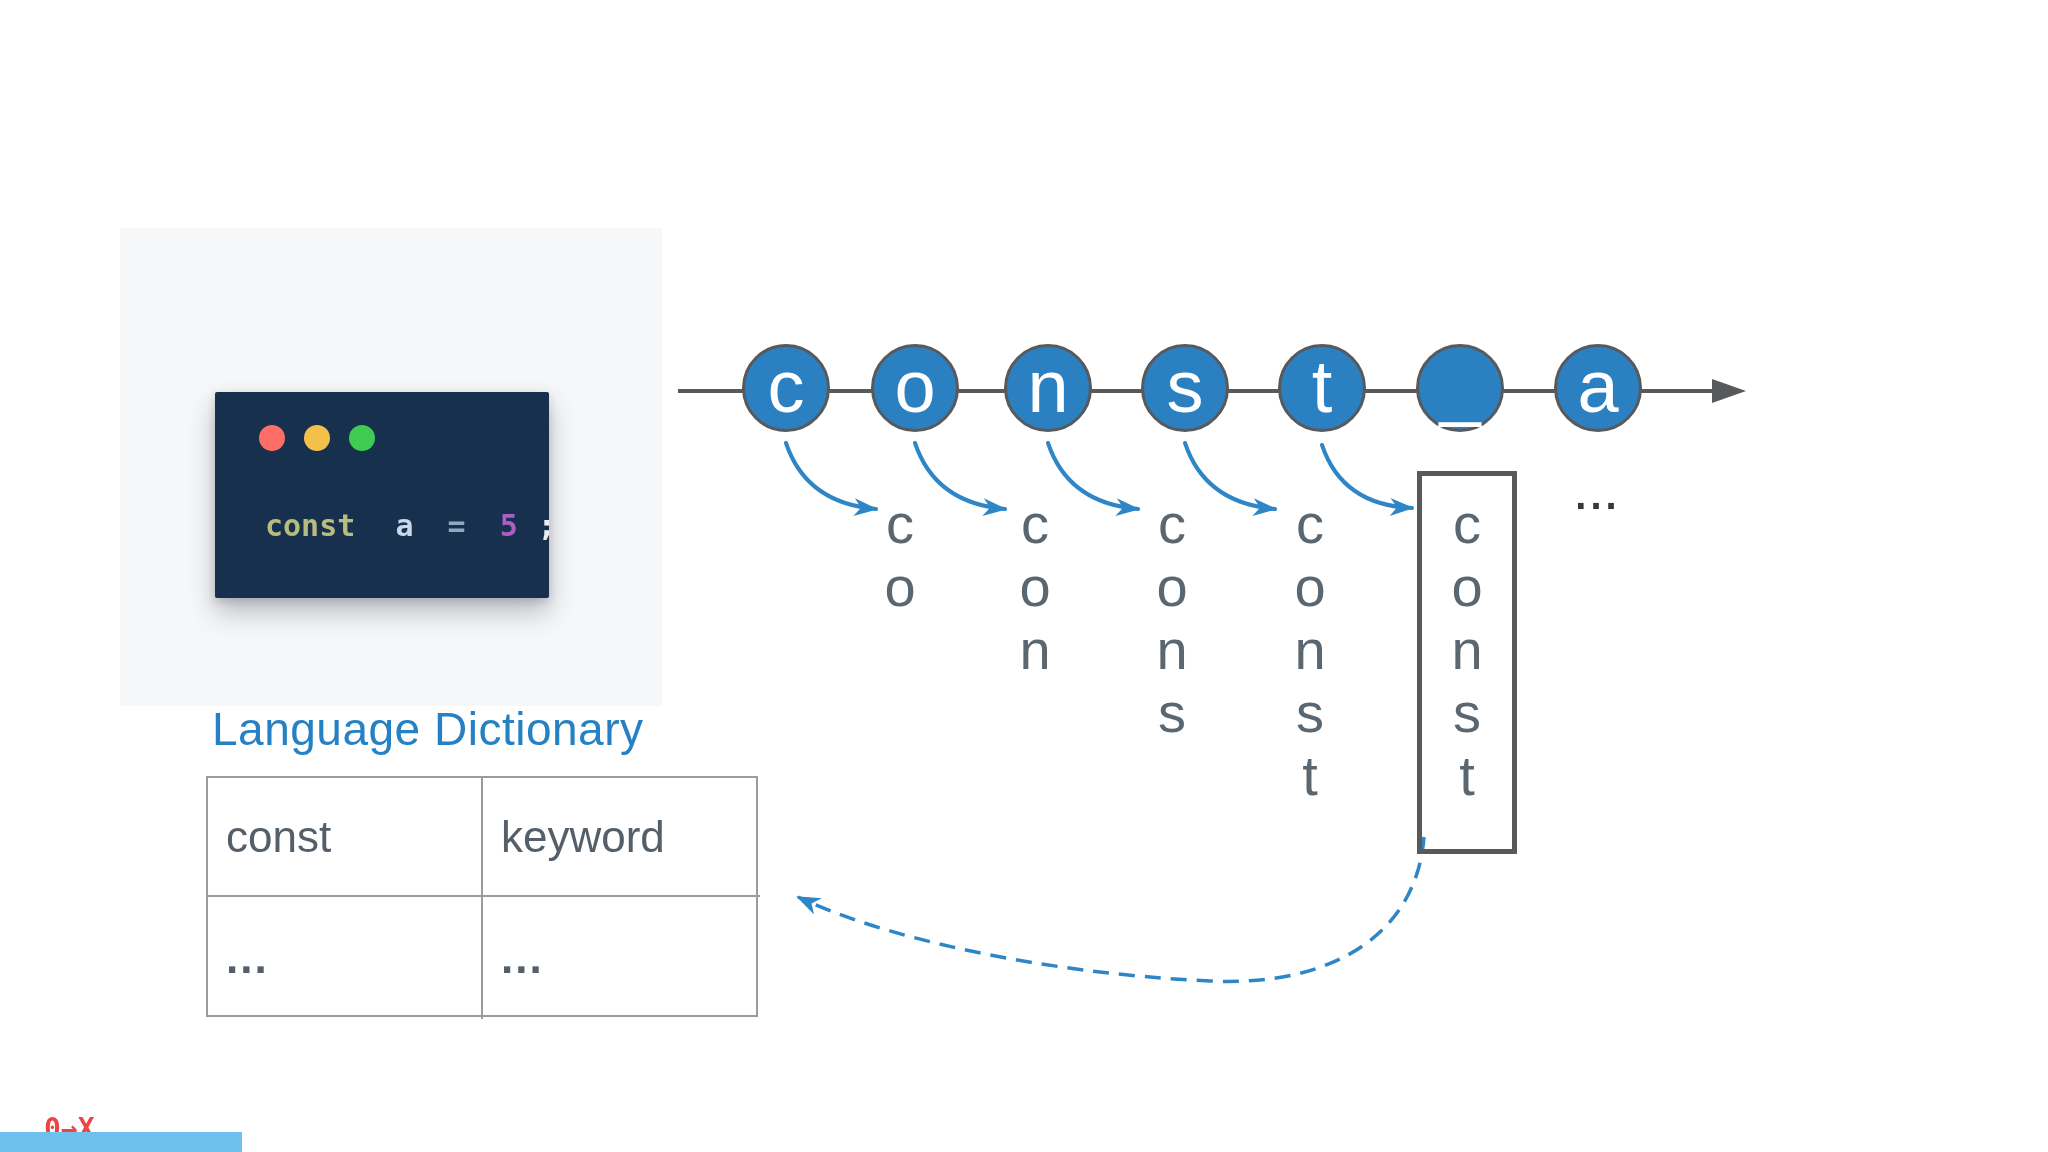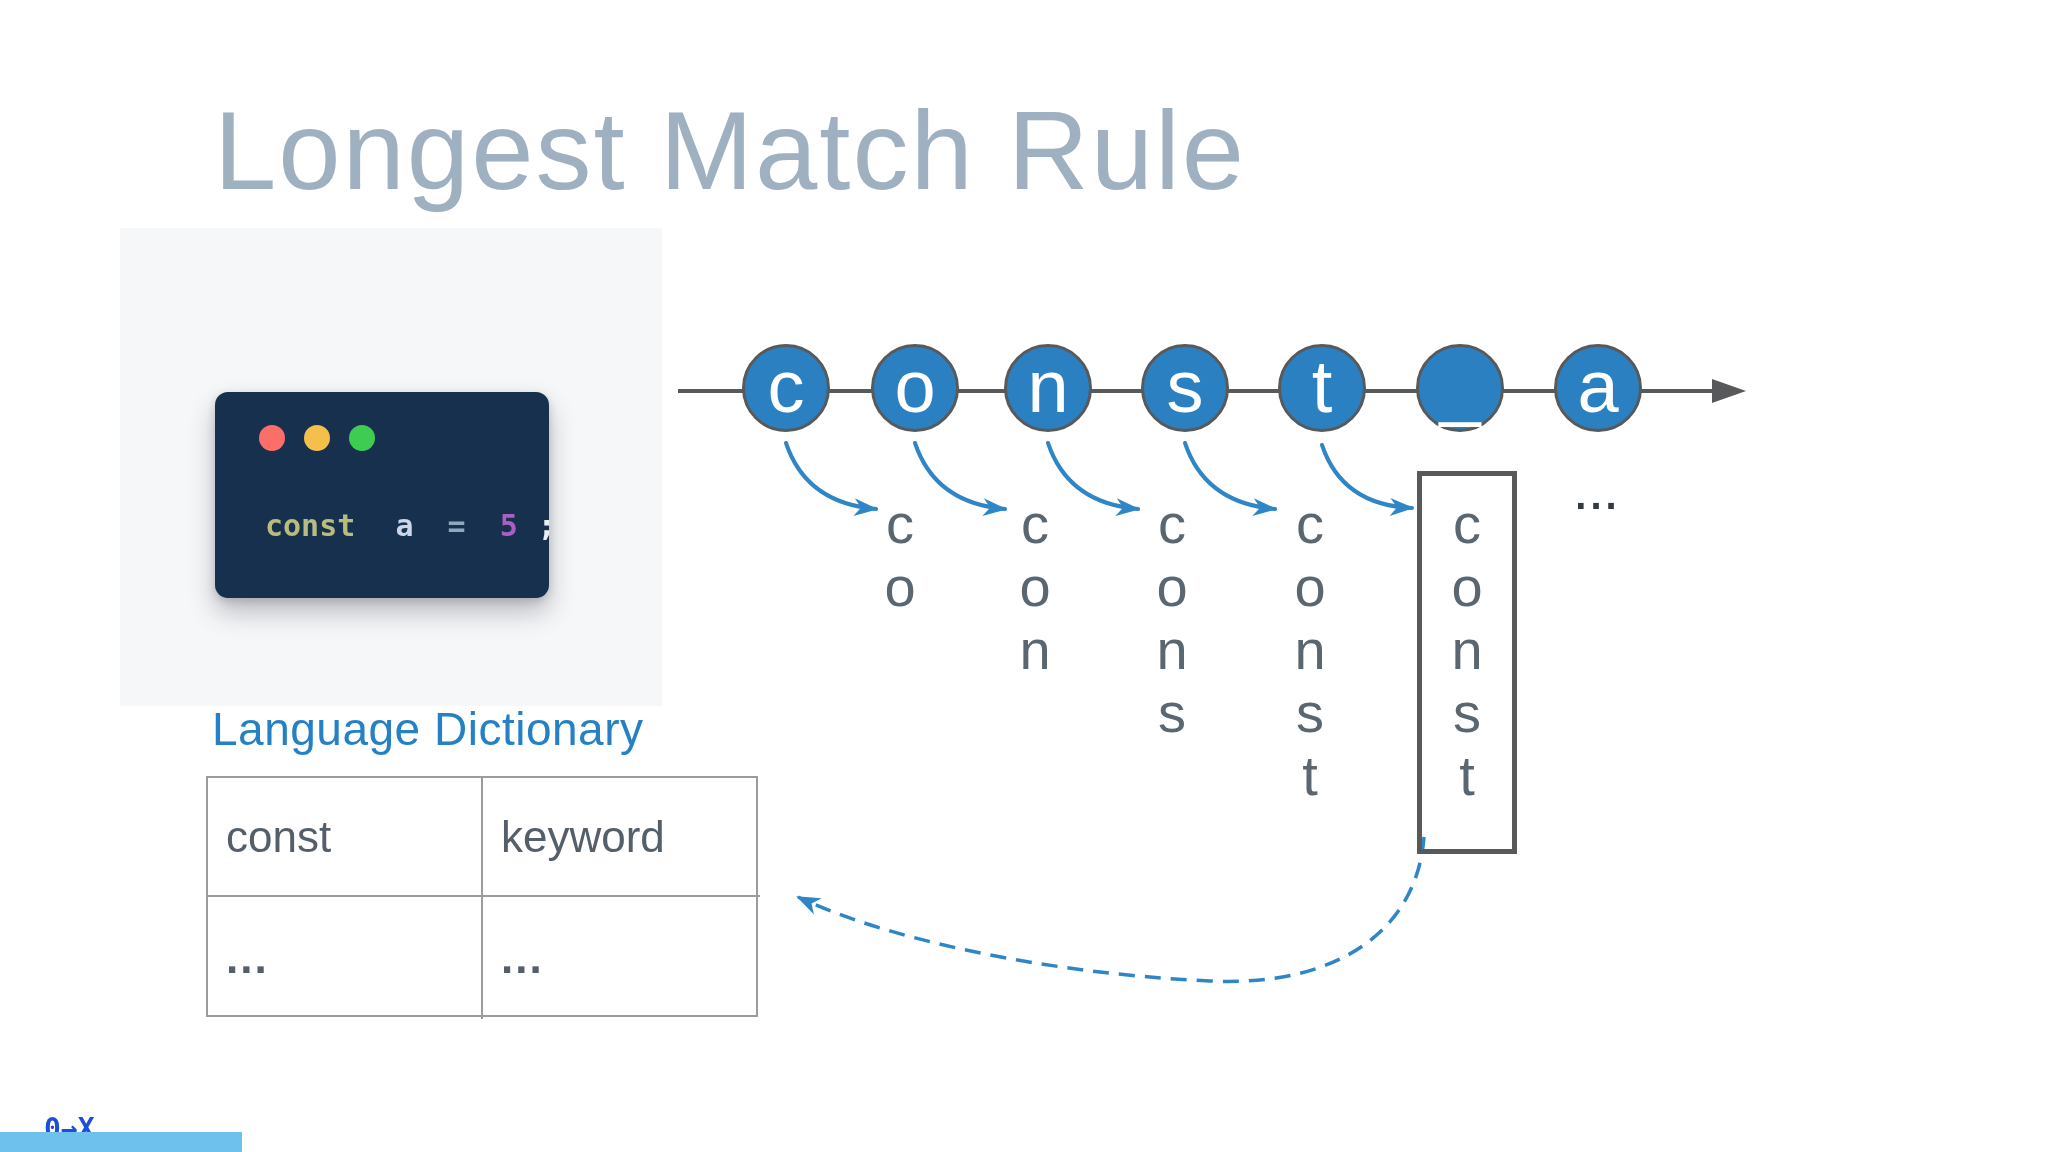--- a/index.html
+++ b/index.html
@@ -9,21 +9,21 @@
   }
   
   .title{
     position:absolute;left:214px;top:92px;margin:0;
     font-size:112px;font-weight:300;letter-spacing:2px;color:#9fb0c1;line-height:1.05;
   }
   
   .photo-backdrop{position:absolute;left:120px;top:228px;width:542px;height:478px;background:#f6f7f8;z-index:1;}
   .editor{
     position:absolute;left:215px;top:392px;width:334px;height:206px;z-index:2;
-    background:#16304e;border-radius:13px;
+    background:#16304e;border-radius:2px;
     box-shadow:0 14px 26px rgba(50,50,70,.30),0 3px 8px rgba(50,50,70,.18);
   }
   .dot{position:absolute;top:33px;width:26px;height:26px;border-radius:50%;}
   .dot.red{left:44px;background:#fc6e67;}
   .dot.yellow{left:89px;background:#f3c04b;}
   .dot.green{left:134px;background:#3ecc52;}
   .code{
     position:absolute;left:50px;top:116px;white-space:nowrap;
     font-family:"DejaVu Sans Mono","Liberation Mono",monospace;font-size:30px;font-weight:700;line-height:36px;
   }
@@ -75,30 +75,29 @@
     font-size:44px;color:#545f6a;
     border-right:2px solid #9b9b9b;border-bottom:2px solid #9b9b9b;
   }
   .cell.last-col{border-right:none;}
   .cell.last-row{border-bottom:none;}
   .cell.dots{font-weight:700;letter-spacing:2px;}
   
   .brand-logo{
     position:absolute;left:44px;top:1112px;z-index:4;
     font-family:"DejaVu Sans Mono","Liberation Mono",monospace;
-    font-size:28px;font-weight:700;color:#1d4ed8;letter-spacing:0px;
+    font-size:28px;font-weight:700;color:#ef4444;letter-spacing:0px;
   }
   .footer-bar{position:absolute;left:0;top:1132px;width:242px;height:20px;background:#6ec1ed;z-index:4;}
 </style>
 </head>
 <body>
 
 <div class="slide">
 
-  <h1 class="title">Longest Match Rule</h1>
 
   <div class="photo-backdrop"></div>
   <div class="editor">
     <span class="dot red"></span>
     <span class="dot yellow"></span>
     <span class="dot green"></span>
     <div class="code">
       <span class="tok kw">const</span>
       <span class="tok id">a</span>
       <span class="tok op">=</span>

